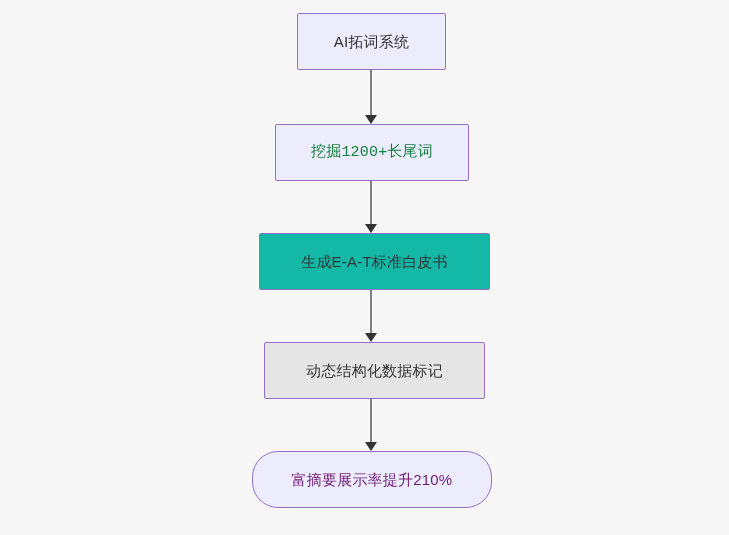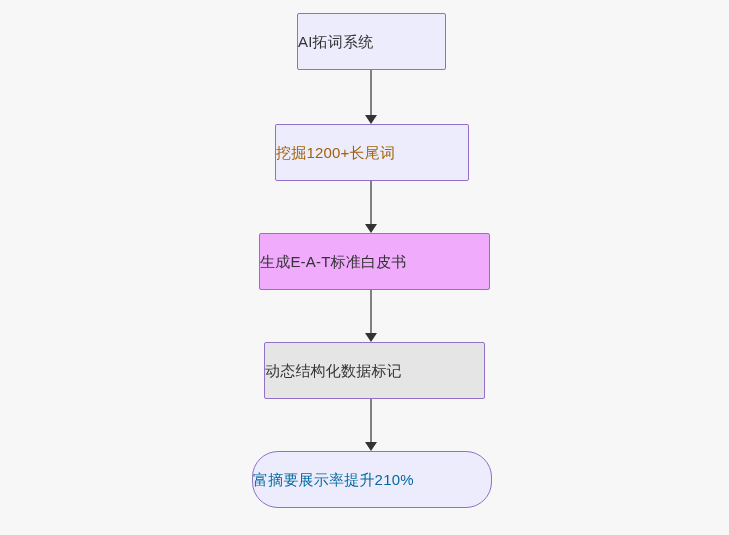--- a/index.html
+++ b/index.html
@@ -20,21 +20,21 @@
   }
   .node {
     position: absolute;
     box-sizing: border-box;
     height: 57px;
     background: #ececfc;
     border: 1.5px solid #9370c8;
     border-radius: 2px;
     display: flex;
     align-items: center;
-    justify-content: flex-start;
+    justify-content: center;
     color: #333333;
     font-size: 15px;
     line-height: 1.2;
     letter-spacing: 0.2px;
     white-space: nowrap;
     user-select: none;
   }
   .node-label {
     display: block;
   }
@@ -83,29 +83,29 @@
 
   <div class="connector" style="left: 364px; top: 399px; height: 52px;">
     <div class="stem" style="height: 44px; background: rgb(128, 128, 128);"></div>
     <div class="head" style="border-top-color: rgb(51, 51, 51);"></div>
   </div>
 
   <div class="node" style="left: 297px; top: 13px; width: 149px; background: rgb(236, 236, 252); border-color: rgb(147, 112, 200); color: rgb(51, 51, 51);">
     <span class="node-label">AI拓词系统</span>
   </div>
 
-  <div class="node" style="left: 275px; top: 124px; width: 194px; background: rgb(236, 236, 252); border-color: rgb(147, 112, 200); color: #a16207;">
+  <div class="node" style="left: 275px; top: 124px; width: 194px; background: rgb(236, 236, 252); border-color: rgb(147, 112, 200); color: #15803d; font-family: Liberation Mono, monospace;">
     <span class="node-label">挖掘1200+长尾词</span>
   </div>
 
-  <div class="node" style="left: 259px; top: 233px; width: 231px; background: #f0abfc; border-color: rgb(147, 112, 200); color: rgb(51, 51, 51);">
+  <div class="node" style="left: 259px; top: 233px; width: 231px; background: #14b8a6; border-color: rgb(147, 112, 200); color: rgb(51, 51, 51);">
     <span class="node-label">生成E-A-T标准白皮书</span>
   </div>
 
   <div class="node" style="left: 264px; top: 342px; width: 221px; background: #e5e5e5; border-color: rgb(147, 112, 200); color: rgb(51, 51, 51);">
     <span class="node-label">动态结构化数据标记</span>
   </div>
 
-  <div class="node" style="left: 252px; top: 451px; width: 240px; background: rgb(236, 236, 252); border-color: rgb(147, 112, 200); color: #0369a1; border-radius: 26px;">
+  <div class="node" style="left: 252px; top: 451px; width: 240px; background: rgb(236, 236, 252); border-color: rgb(147, 112, 200); color: #701a75; border-radius: 26px;">
     <span class="node-label">富摘要展示率提升210%</span>
   </div>
 
 </div>
 
 </body></html>

